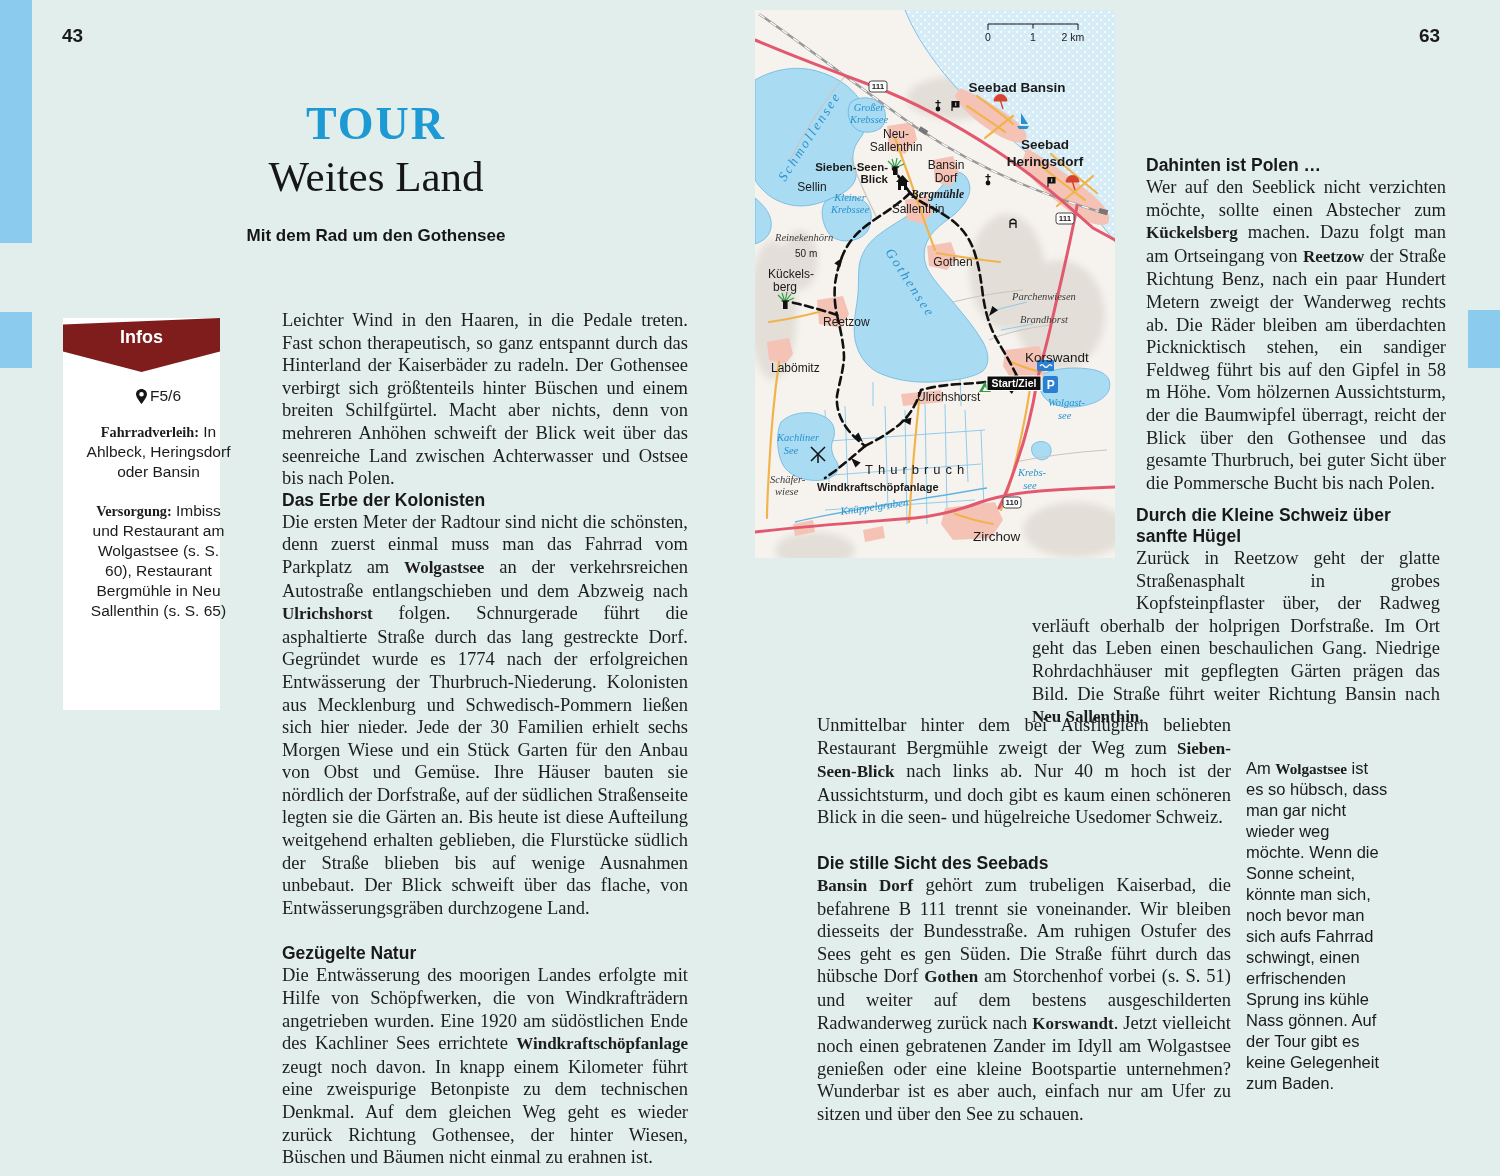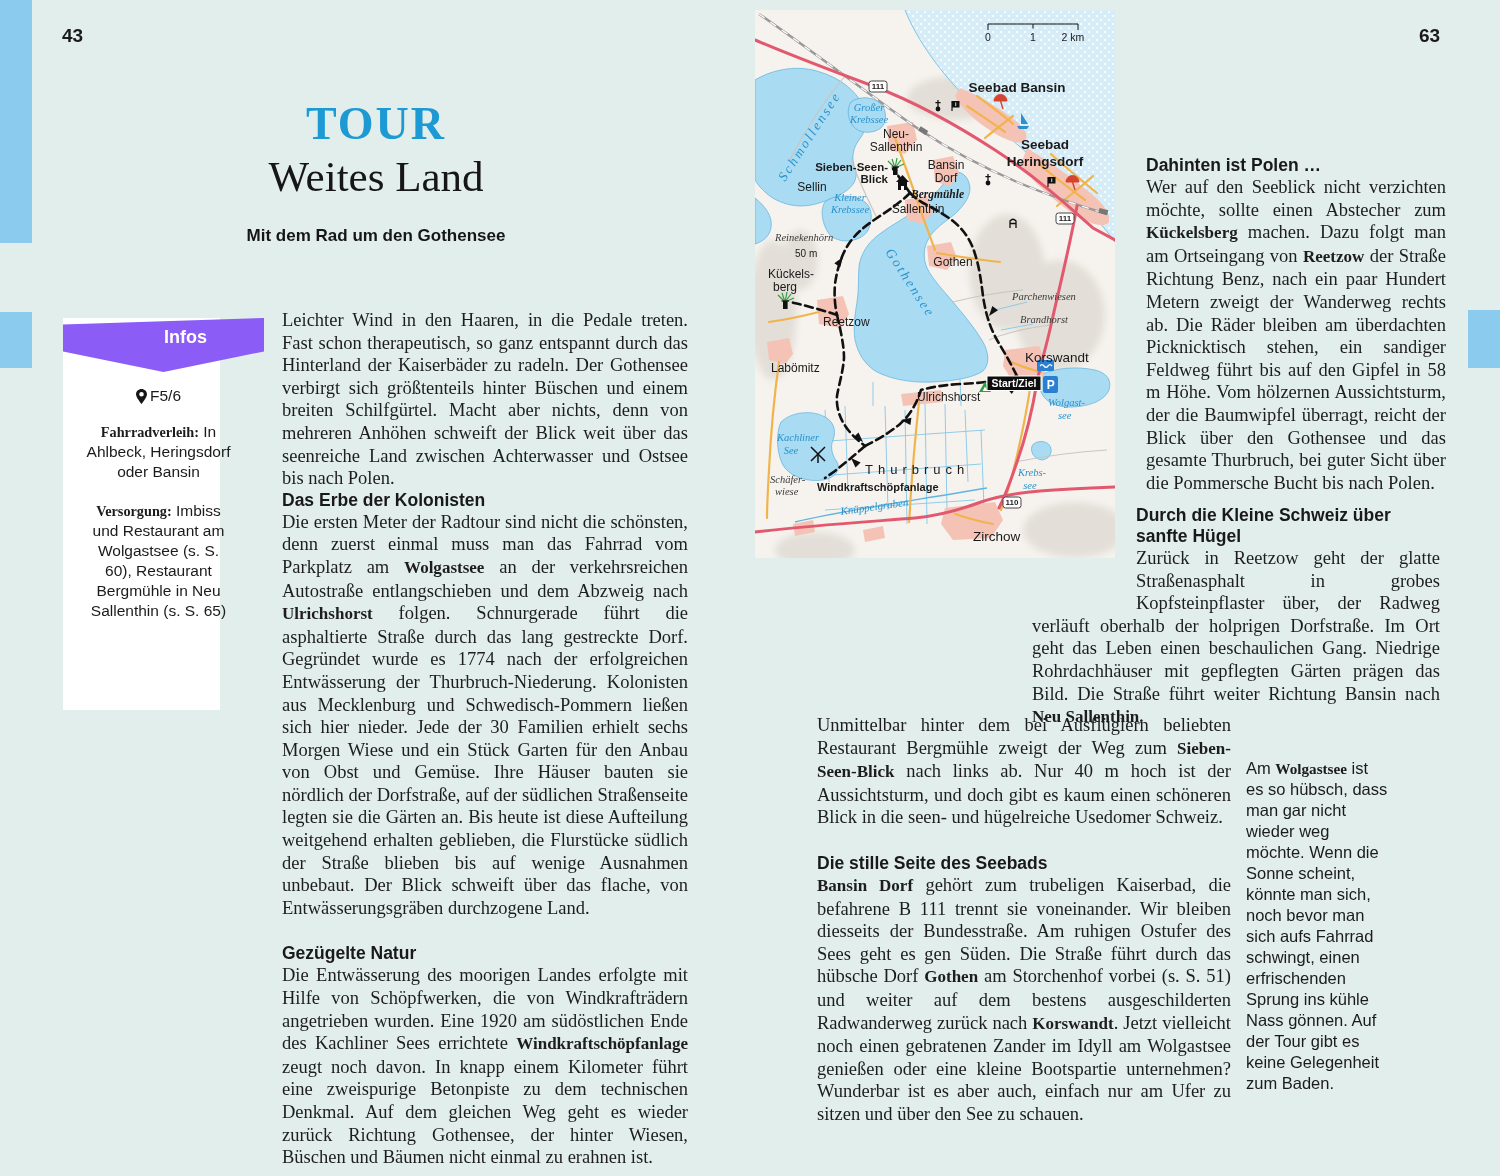--- a/index.html
+++ b/index.html
@@ -13,22 +13,22 @@
   
   .pagenum{position:absolute;top:25px;font:700 19px "Liberation Sans",sans-serif;color:#1a1a1a;}
   .kicker{position:absolute;left:0;top:97px;width:752px;text-align:center;
     font:700 46px "Liberation Serif",serif;color:#1d9ad3;letter-spacing:2px;}
   .booktitle{position:absolute;left:0;top:152px;width:752px;text-align:center;
     font:400 43px "Liberation Serif",serif;color:#161616;}
   .subtitle{position:absolute;left:0;top:226px;width:752px;text-align:center;
     font:700 17px "Liberation Sans",sans-serif;color:#161616;}
   
   .infobox{position:absolute;left:63px;top:318px;width:157px;height:392px;background:#ffffff;}
-  .infobanner{position:absolute;left:0;top:0;width:157px;height:54px;background:#8b5cf6;
-    clip-path:polygon(0 12%,100% 0,100% 62%,50% 100%,0 62%);padding-left:44px;}
+  .infobanner{position:absolute;left:0;top:0;width:157px;height:54px;background:#7f1d1d;
+    clip-path:polygon(0 12%,100% 0,100% 62%,50% 100%,0 62%);}
   .infobanner span{display:block;text-align:center;padding-top:9px;
     font:700 18px "Liberation Sans",sans-serif;color:#ffffff;}
   .infocontent{position:absolute;left:0;top:68px;width:157px;
     font:400 15.5px/1.3 "Liberation Sans",sans-serif;color:#1b1b1b;text-align:center;padding-left:17px;}
   .infocontent .entry{margin:0 4px 18px 4px;}
   .infocontent b{font-weight:700;}
   .pinrow{margin-bottom:16px;}
   .pinrow svg{vertical-align:-3px;margin-right:3px;}
   
   .col{position:absolute;text-align:justify;font-size:18.5px;line-height:22.6px;
@@ -107,21 +107,21 @@
 
 <div class="col" style="left:1032px;top:505px;width:408px;">
   <div class="spacer-float"></div>
   <p class="h prewrap" style="margin-top:0;">Durch die Kleine Schweiz über
 sanfte Hügel</p>
   <p>Zurück in Reetzow geht der glatte Straßenasphalt in grobes Kopfsteinpflaster über, der Radweg verläuft oberhalb der holprigen Dorfstraße. Im Ort geht das Leben einen beschaulichen Gang. Niedrige Rohrdachhäuser mit gepflegten Gärten prägen das Bild. Die Straße führt weiter Richtung Bansin nach <b class="term">Neu Sallenthin.</b></p>
 </div>
 
 <div class="col" style="left:817px;top:714px;width:414px;">
   <p>Unmittelbar hinter dem bei Ausflüglern beliebten Restaurant Bergmühle zweigt der Weg zum <b class="term">Sieben-Seen-Blick</b> nach links ab. Nur 40 m hoch ist der Aussichtsturm, und doch gibt es kaum einen schöneren Blick in die seen- und hügelreiche Usedomer Schweiz.</p>
-  <p class="h gap">Die stille Seite des Seebads</p>
+  <p class="h gap">Die stille Sicht des Seebads</p>
   <p><b class="term">Bansin Dorf</b> gehört zum trubeligen Kaiserbad, die befahrene B 111 trennt sie voneinander. Wir bleiben diesseits der Bundesstraße. Am ruhigen Ostufer des Sees geht es gen Süden. Die Straße führt durch das hübsche Dorf <b class="term">Gothen</b> am Storchenhof vorbei (s. S. 51) und weiter auf dem bestens ausgeschilderten Radwanderweg zurück nach <b class="term">Korswandt</b>. Jetzt vielleicht noch einen gebratenen Zander im Idyll am Wolgastsee genießen oder eine kleine Bootspartie unternehmen? Wunderbar ist es aber auch, einfach nur am Ufer zu sitzen und über den See zu schauen.</p>
 </div>
 
 <div class="marginnote">Am <b class="term">Wolgastsee</b> ist es so hübsch, dass man gar nicht wieder weg möchte. Wenn die Sonne scheint, könnte man sich, noch bevor man sich aufs Fahrrad schwingt, einen erfrischenden Sprung ins kühle Nass gönnen. Auf der Tour gibt es keine Gelegenheit zum Baden.</div>
 
 <svg class="map" viewBox="0 0 360 548">
   <defs>
     <pattern id="seadots" width="8" height="8" patternUnits="userSpaceOnUse">
       <rect width="8" height="8" fill="#d6ecf7"></rect>
       <circle cx="2" cy="2" r="1.1" fill="#ffffff"></circle>

